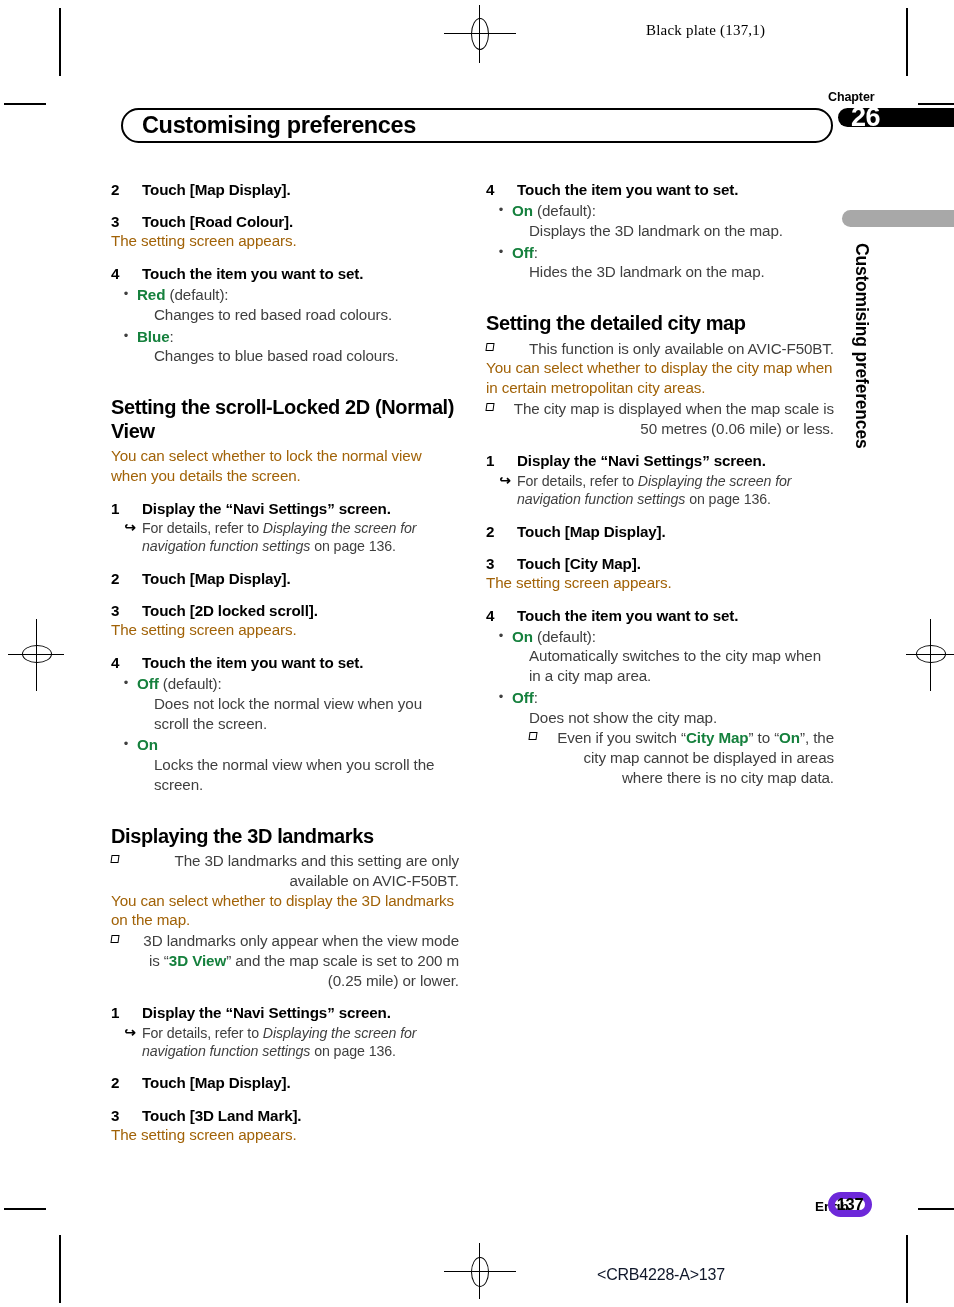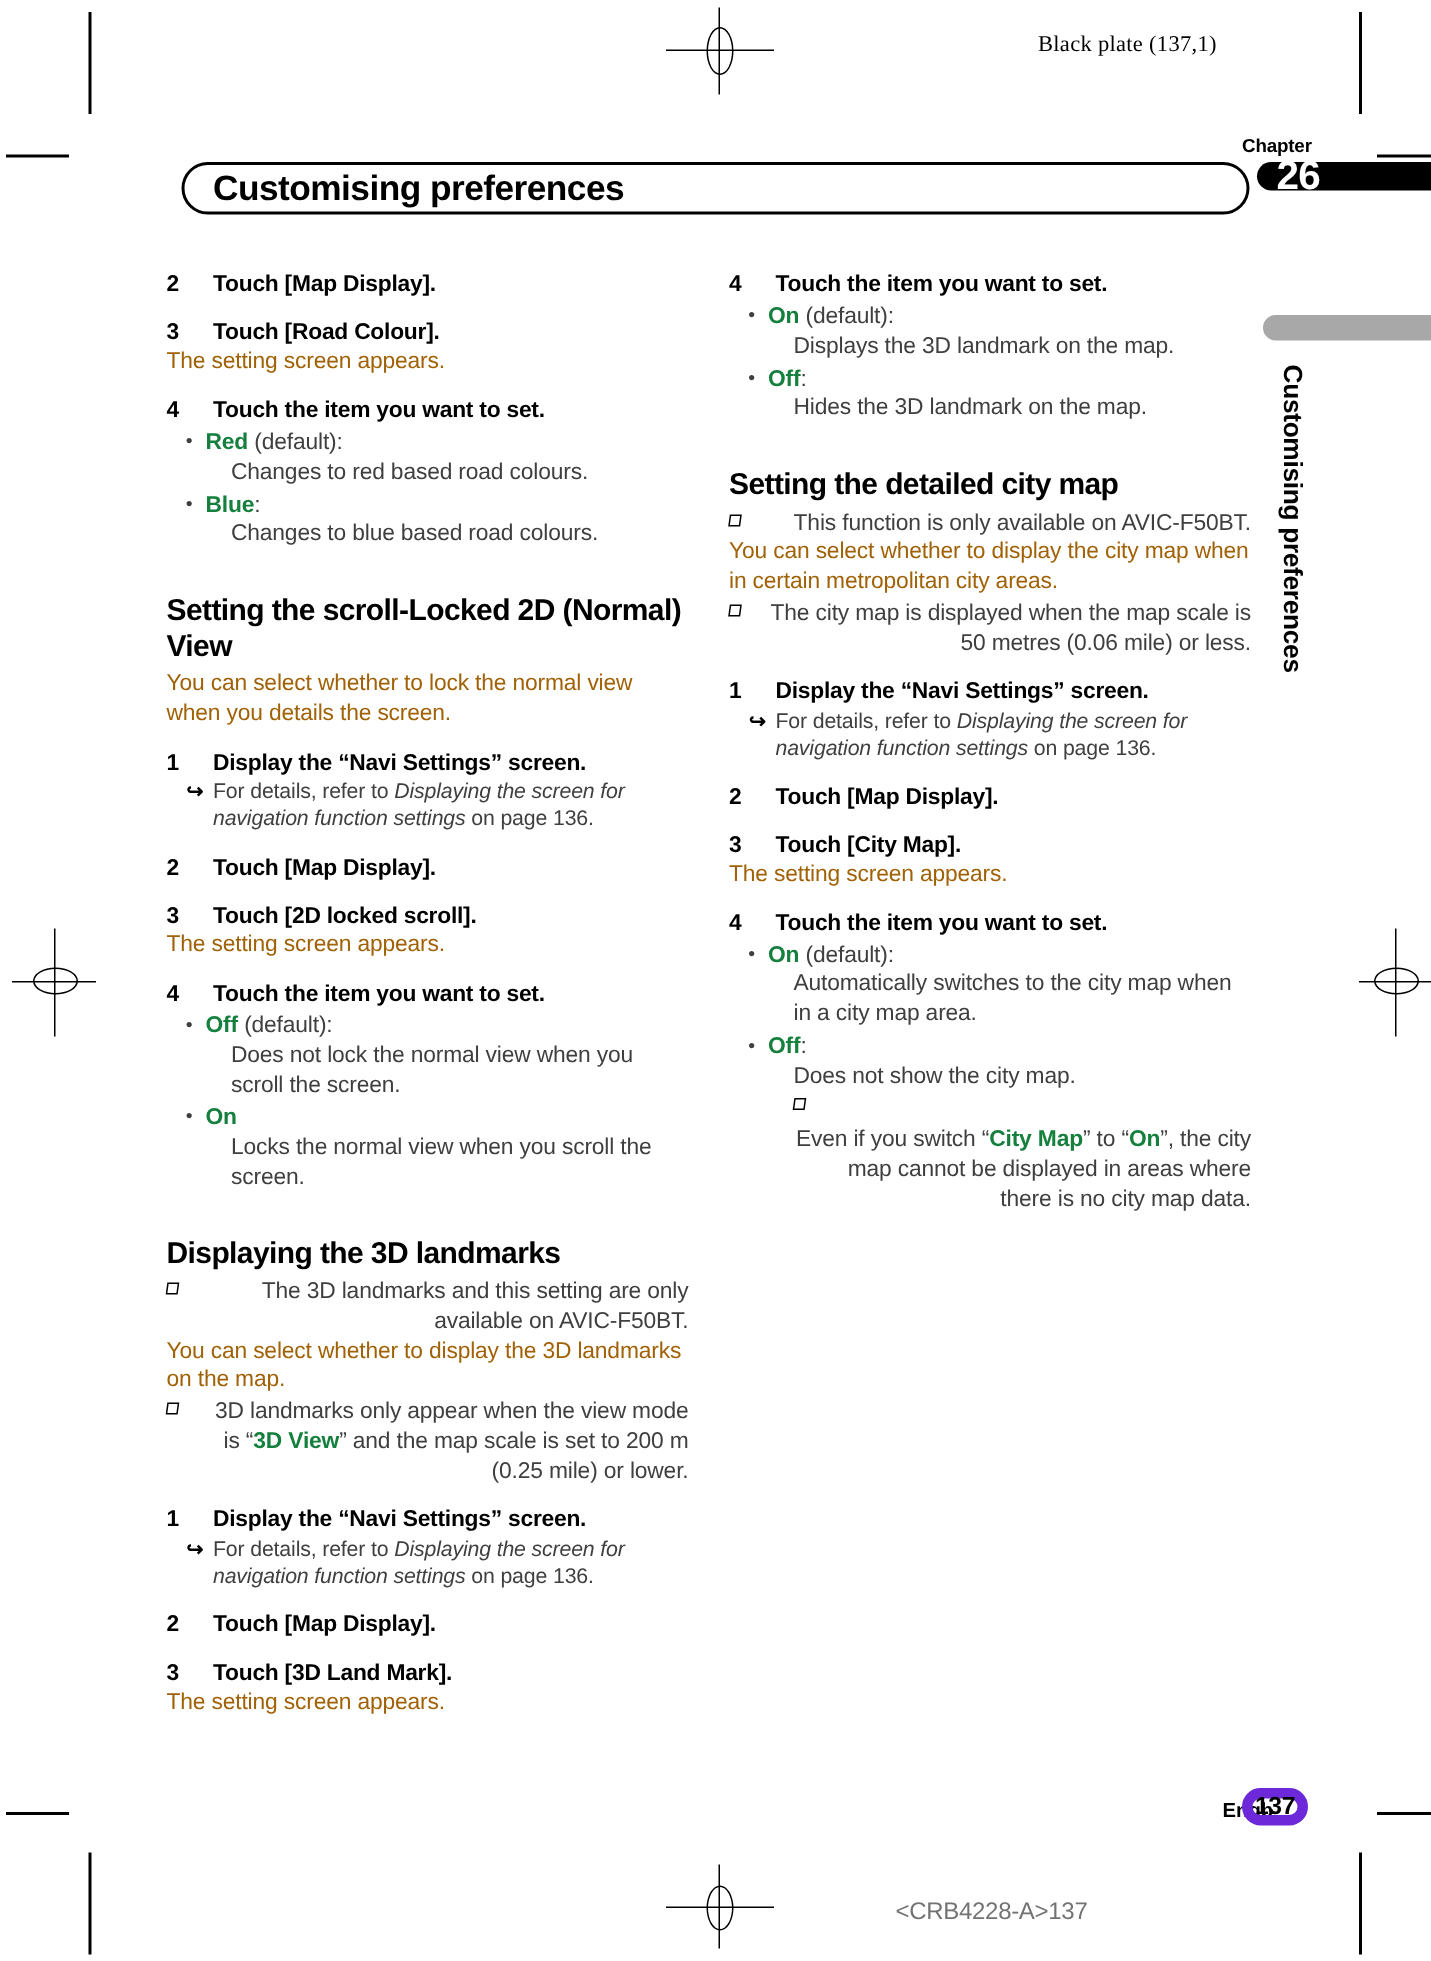--- a/index.html
+++ b/index.html
@@ -36,21 +36,20 @@
     background: #000;
   }
 
   
   .plate-note {
     position: absolute;
     font-family: "Liberation Serif", serif;
     font-size: 15px;
     color: #000;
     letter-spacing: 0.2px;
-    margin-left: 46px;
   }
 
   
   .chapter-label {
     position: absolute;
     font-size: 12.5px;
     font-weight: bold;
     color: #000;
     letter-spacing: -0.1px;
   }
@@ -201,21 +200,21 @@
 
   
   .note {
     display: flex;
     font-size: 15.2px;
     line-height: 1.30;
     color: #3f3f3f;
     margin-top: 1px;
     letter-spacing: -0.1px;
   }
-  .note.indented { margin-left: 43px; flex-direction: column; }
+  .note.indented { margin-left: 43px; }
   .note .sq {
     width: 22px;
     flex: 0 0 22px;
     padding-top: 4px;
     box-sizing: border-box;
   }
   .note .sq i {
     display: block;
     width: 8px;
     height: 8px;
@@ -243,21 +242,21 @@
     align-items: center;
     justify-content: center;
     font-size: 16.5px;
     font-weight: bold;
     color: #000;
     letter-spacing: -0.3px;
   }
   .doc-code {
     position: absolute;
     font-size: 16px;
-    color: #737373;
+    color: #0f172a;
     letter-spacing: -0.2px;
   }
 </style>
 </head>
 <body>
 
 <div class="page">
 
   <div class="crop-line" style="left:59px; top:8px; width:1.5px; height:68px;"></div>
   <div class="crop-line" style="left:4px; top:103px; width:42px; height:1.5px;"></div>

